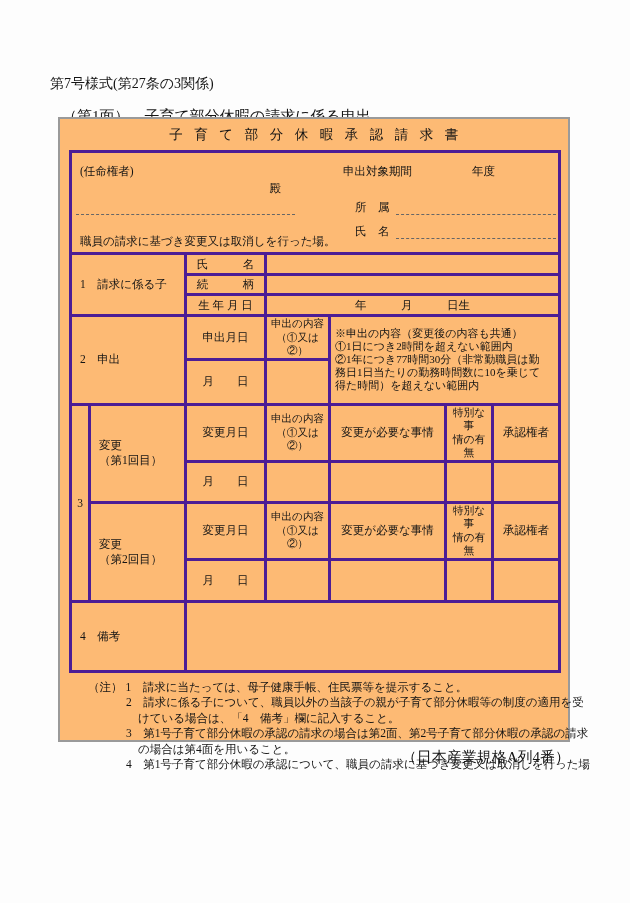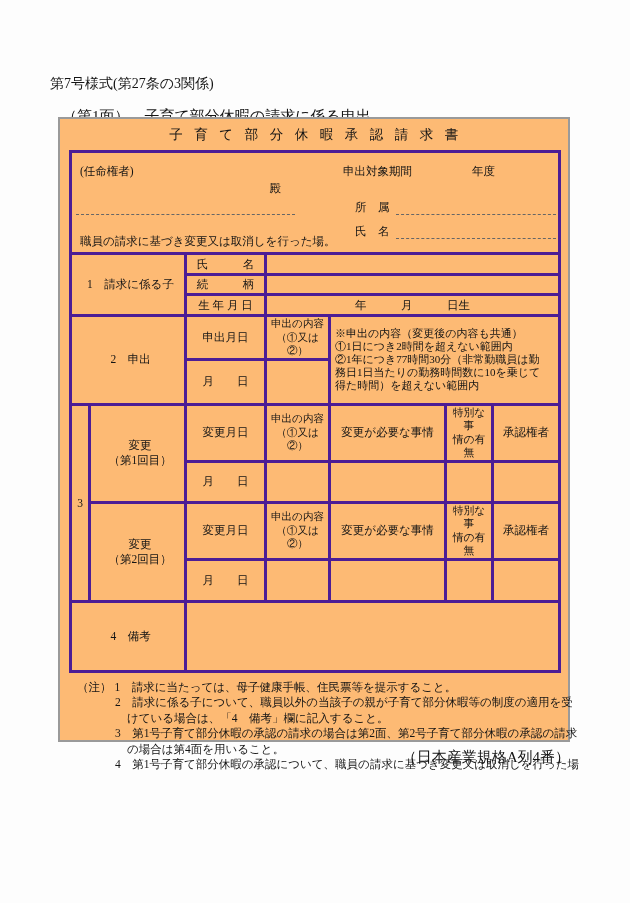--- a/index.html
+++ b/index.html
@@ -32,30 +32,30 @@
     position:absolute;left:4px;top:28px;width:219px;height:34px;
     border-bottom:1px dashed #666;text-align:right;padding-right:14px;
     box-sizing:border-box;font-size:11.5px;
   }
   .fld-row{position:absolute;left:271px;white-space:nowrap;font-size:11.5px;margin-left:12px;}
   .fld-line{
     display:inline-block;width:160px;height:19px;margin-left:6px;
     border-bottom:1px dashed #666;vertical-align:bottom;
   }
   .ctr{text-align:center;}
-  .lft{padding-left:8px !important;text-align:center;}
+  .lft{padding-left:8px !important;}
   .ml{white-space:pre-line;line-height:14.5px;}
   .small{font-size:10.6px !important;line-height:13.5px;}
   .note-cell{
     font-size:11px !important;line-height:13px;vertical-align:top !important;
     white-space:pre-line;padding:10px 4px !important;
   }
   .special{font-size:10.8px !important;line-height:13.5px;padding:0 2px !important;}
   .grp-label{white-space:pre-line;line-height:15px;}
-  .notes{margin:7px 8px 0 17px;font-size:11.5px;line-height:15.6px;}
+  .notes{margin:7px 8px 0 28px;font-size:11.5px;line-height:15.6px;}
   .nl{white-space:nowrap;}
   .ind1{padding-left:38px;font-family:Liberation Serif, serif;}
   .ind2{padding-left:50px;}
   .jis-label{position:absolute;right:60px;top:748px;font-size:15px;}
 </style>
 </head>
 <body>
 
 <div class="page">
 

